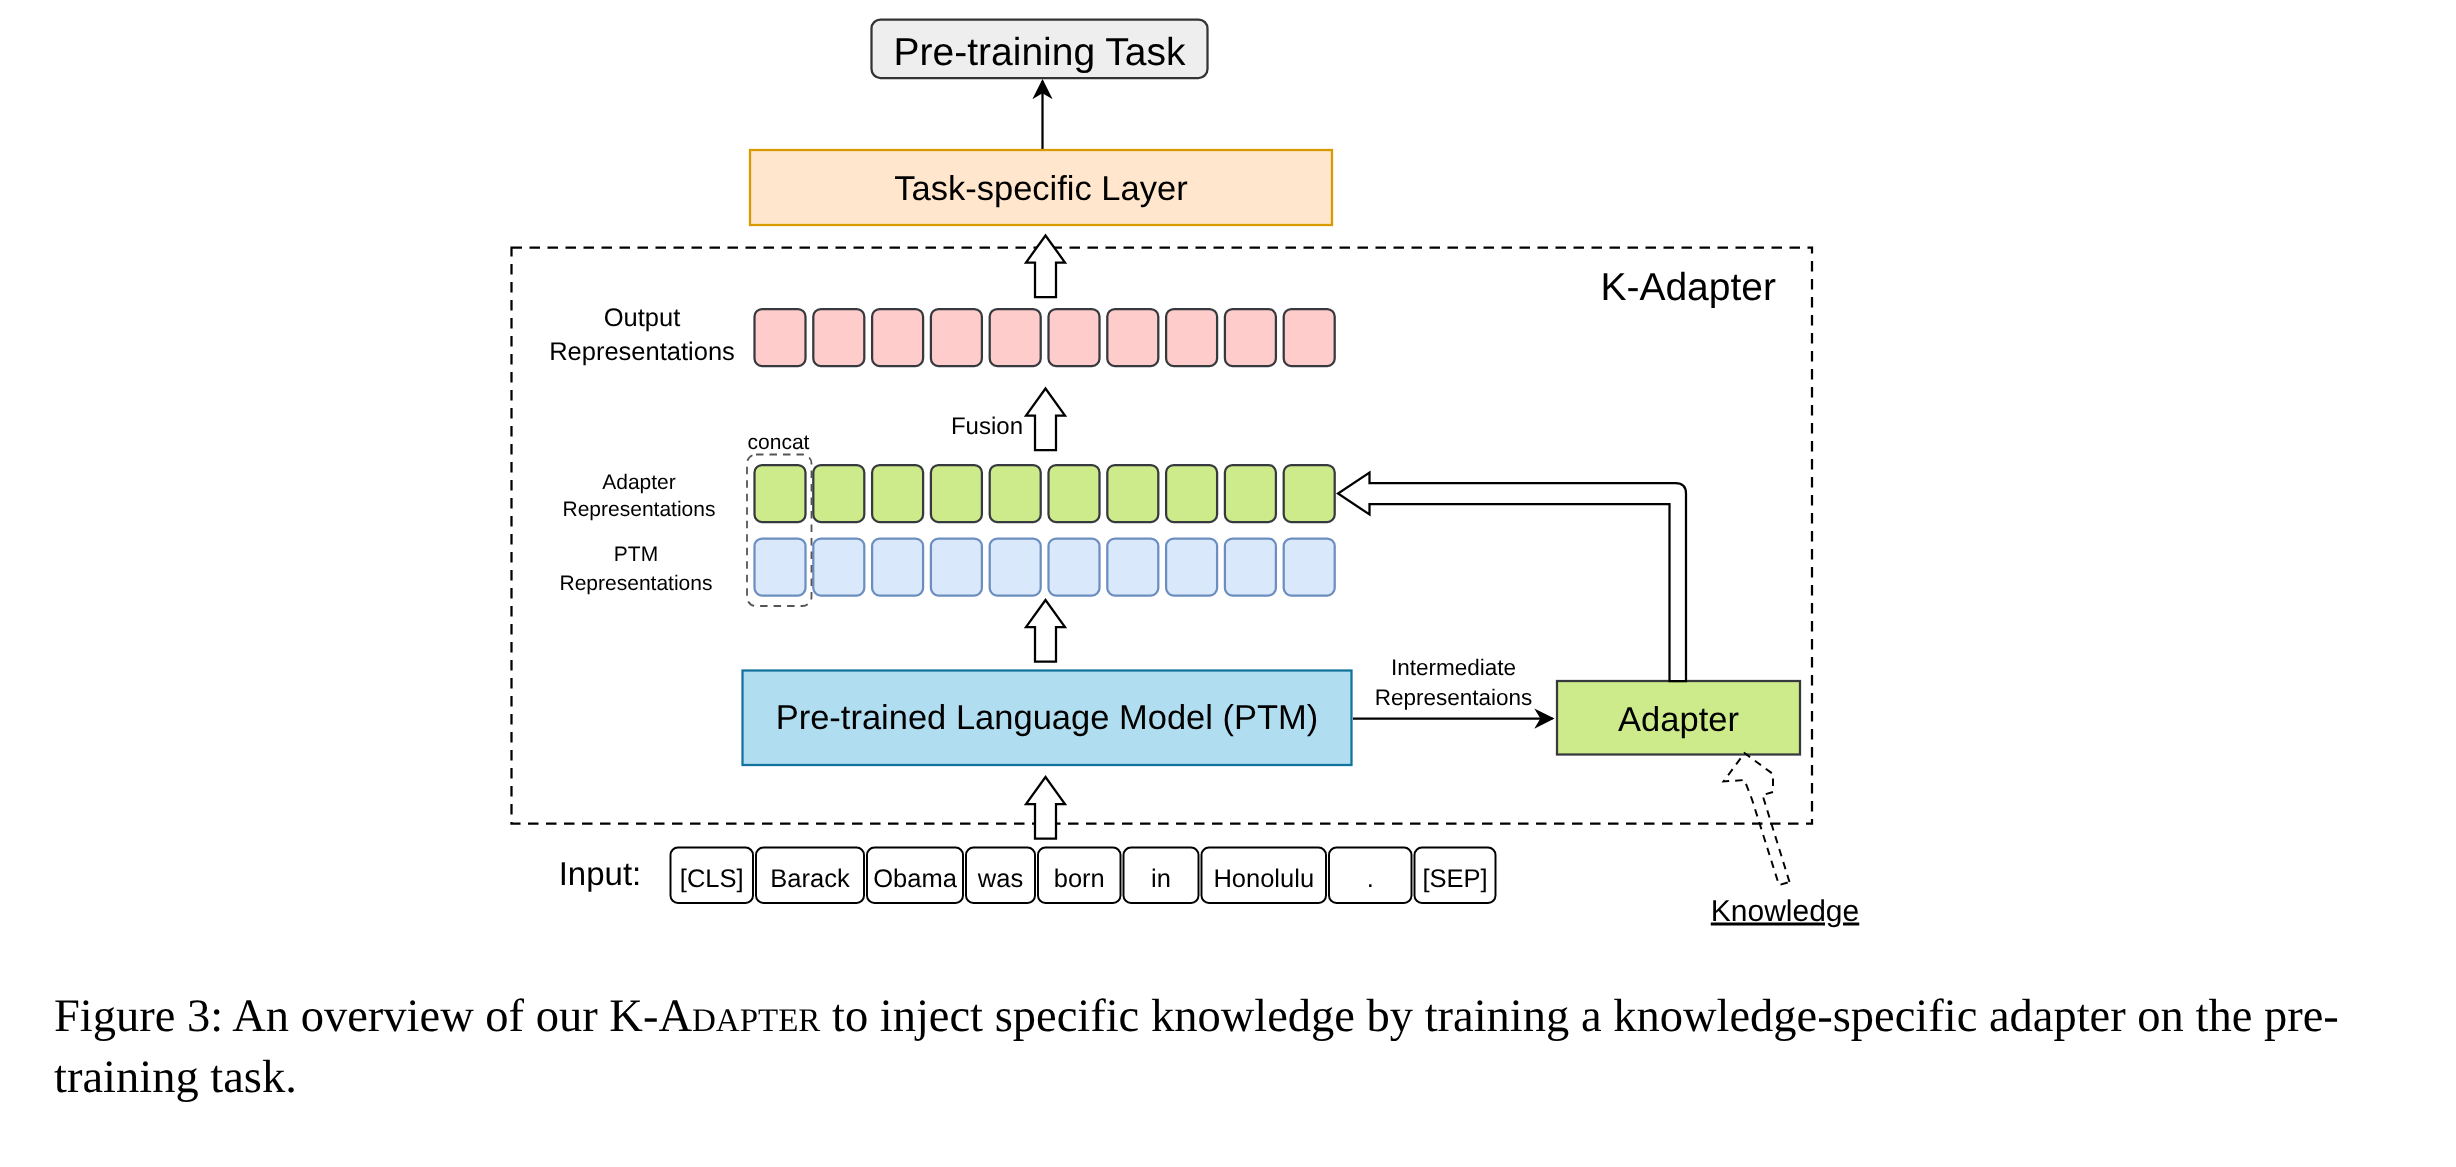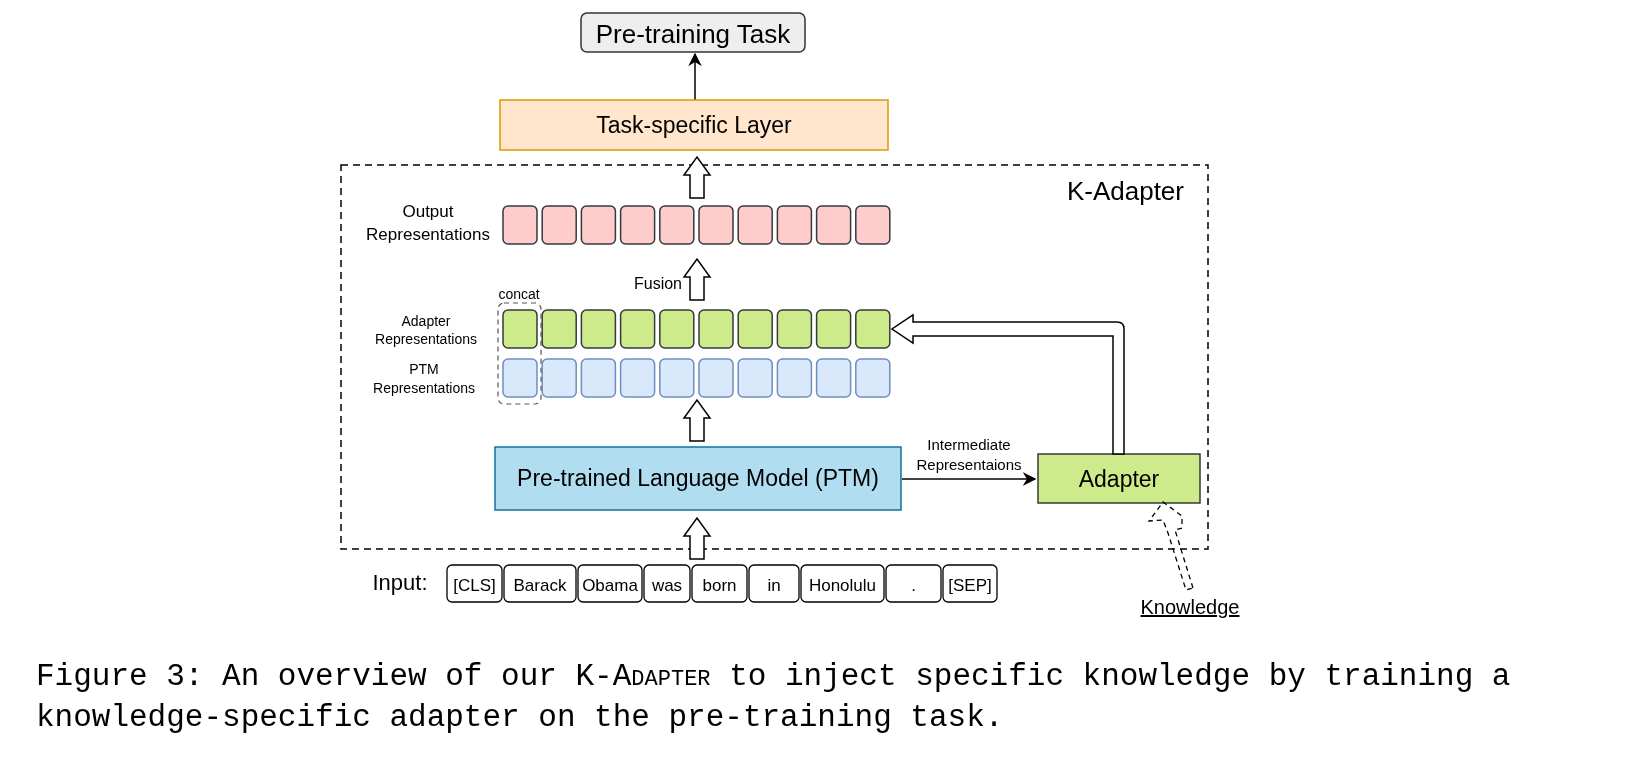--- a/index.html
+++ b/index.html
@@ -1,21 +1,21 @@
 <!DOCTYPE html>
 <html><head>
 <meta charset="utf-8">
 <style>
   html, body { margin: 0; padding: 0; background: #ffffff; }
   body { width: 1637px; height: 778px; position: relative; overflow: hidden; }
   #diagram { position: absolute; left: 0; top: 0; }
   .sans { font-family: "Liberation Sans", sans-serif; fill: #000; }
   .caption {
     position: absolute; left: 36px; top: 656px; width: 1590px;
-    font-family: Liberation Mono, monospace; font-size: 31px; line-height: 41px; color: #000;
+    font-family: Liberation Serif, serif; font-size: 31px; line-height: 41px; color: #000;
   }
   .caption .sc { font-variant: small-caps; }
 </style>
 </head>
 <body>
 
 <svg id="diagram" width="1637" height="650" viewBox="0 0 1637 650" xmlns="http://www.w3.org/2000/svg">
   <defs>
     <marker id="arrowhead" viewBox="0 0 10 10" refX="9" refY="5" markerWidth="9" markerHeight="9" orient="auto">
       <path d="M0,0 L10,5 L0,10 L3,5 Z" fill="#000"></path>

